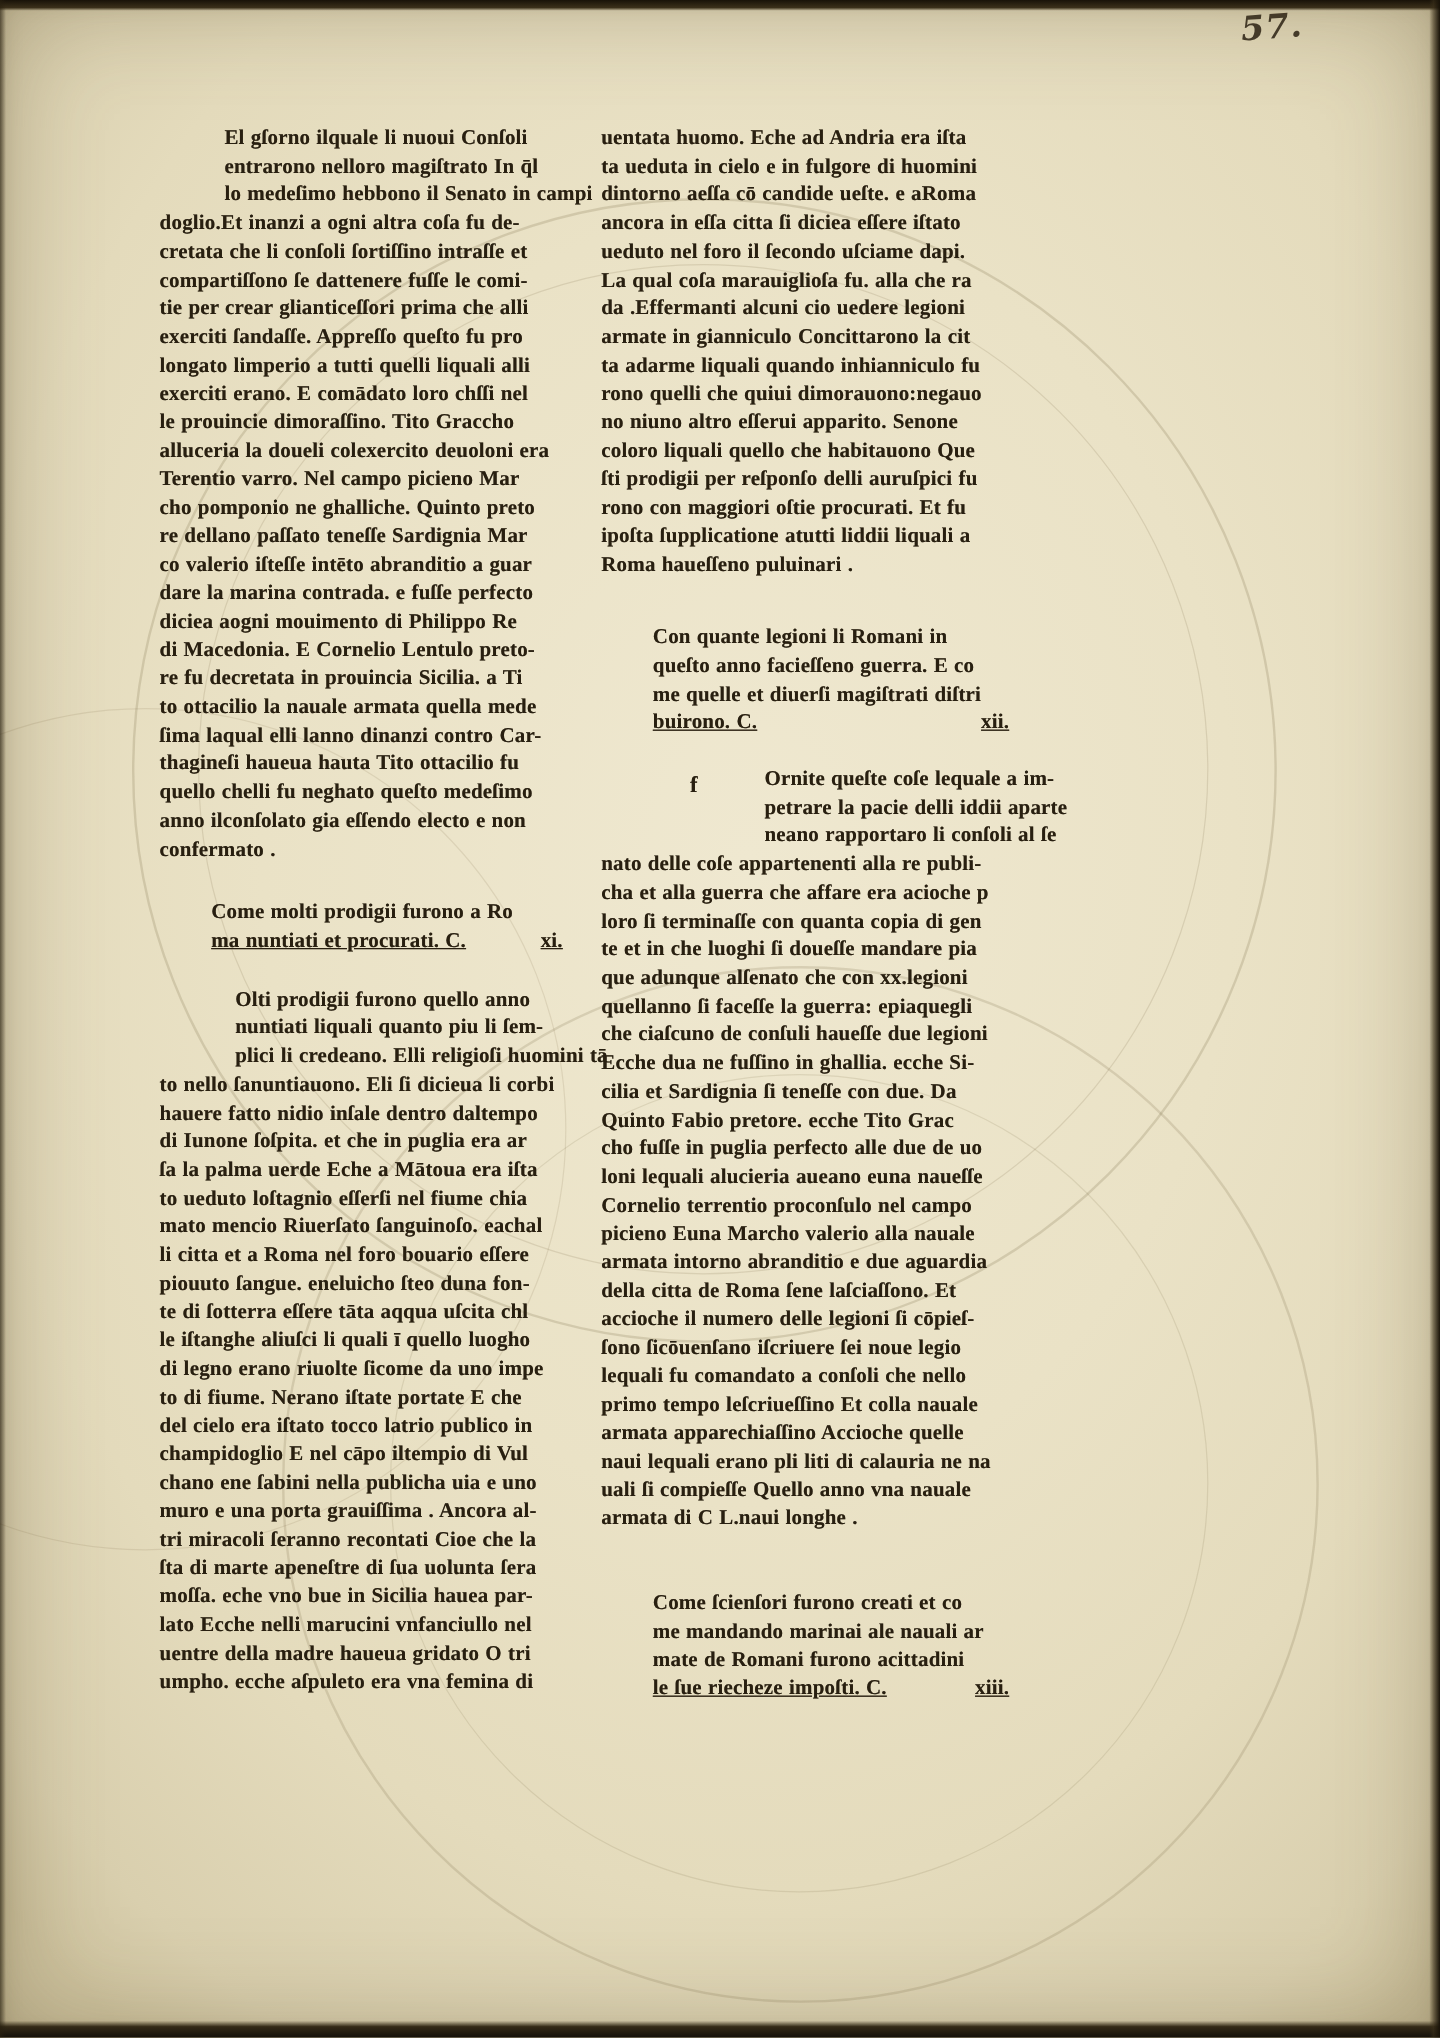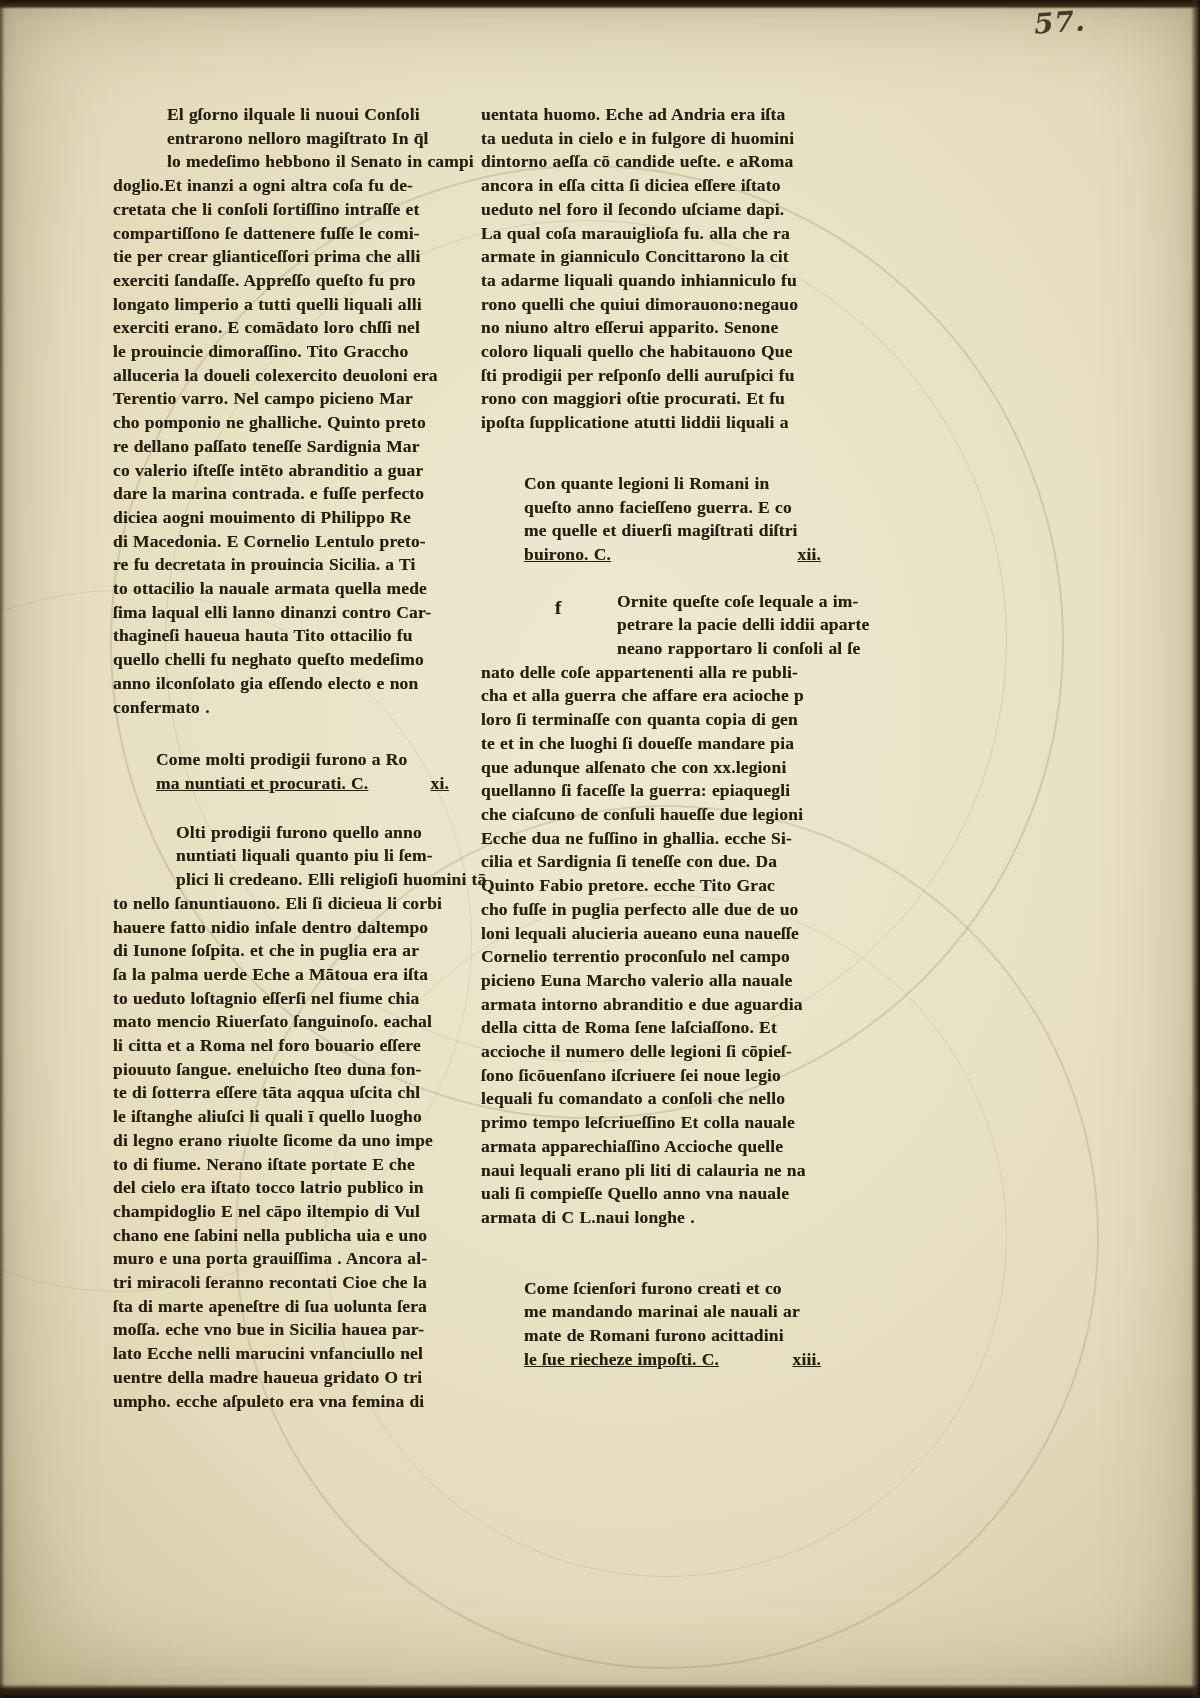--- a/index.html
+++ b/index.html
@@ -26,21 +26,21 @@
   .c3{left:235px;top:805px;width:860px;height:860px;border:2px solid rgba(125,110,75,.20);}
   .c4{left:325px;top:895px;width:680px;height:680px;border:1px solid rgba(125,110,75,.16);}
   .c5{left:-230px;top:590px;width:700px;height:700px;border:1px solid rgba(125,110,75,.15);}
   
   .folio{position:absolute;left:1034px;top:6px;z-index:4;
     font-family:"DejaVu Serif",serif;font-style:italic;font-weight:bold;
     font-size:28px;color:#42392a;transform:rotate(-4deg);letter-spacing:1px;}
   
   .col{position:absolute;top:103px;z-index:3;font-weight:bold;font-size:17.5px;
     line-height:23.7px;letter-spacing:.15px;word-spacing:.6px;
-    text-shadow:0 0 .5px rgba(40,31,16,.55);}
+    text-shadow:0 0 .5px rgba(40,31,16,.55);margin-left:20px;}
   .col-left{left:113px;width:342px;}
   .col-right{left:481px;width:346px;}
   .para{margin:0;}
   .line{white-space:nowrap;}
   
   .initial-space{float:left;}
   .sp-1{width:54px;height:48px;}
   .sp-2{width:63px;height:48px;}
   .sp-3{width:136px;height:71px;position:relative;}
   .guide-letter{position:absolute;left:74px;top:6px;font-size:19px;font-weight:bold;}
@@ -145,28 +145,30 @@
 
   <div class="col col-right">
     <div class="para">
       <div>
           <div class="line">uentata huomo. Eche ad Andria era iſta</div>
           <div class="line">ta ueduta in cielo e in fulgore di huomini</div>
           <div class="line">dintorno aeſſa cō candide ueſte. e aRoma</div>
           <div class="line">ancora in eſſa citta ſi diciea eſſere iſtato</div>
           <div class="line">ueduto nel foro il ſecondo uſciame dapi.</div>
           <div class="line">La qual coſa marauiglioſa fu. alla che ra</div>
+          <div class="line">da .Effermanti alcuni cio uedere legioni</div>
           <div class="line">armate in gianniculo Concittarono la cit</div>
           <div class="line">ta adarme liquali quando inhianniculo fu</div>
           <div class="line">rono quelli che quiui dimorauono:negauo</div>
           <div class="line">no niuno altro eſſerui apparito.  Senone</div>
           <div class="line">coloro liquali quello che habitauono Que</div>
           <div class="line">ſti prodigii per reſponſo delli auruſpici fu</div>
           <div class="line">rono con maggiori oſtie procurati. Et fu</div>
           <div class="line">ipoſta ſupplicatione atutti liddii liquali a</div>
+          <div class="line">Roma haueſſeno puluinari .</div>
         </div>
     </div>
 
     <div class="heading h2-block">
       <div>
           <div class="line">Con quante legioni li Romani in</div>
           <div class="line">queſto anno facieſſeno guerra. E co</div>
           <div class="line">me quelle et diuerſi magiſtrati diſtri</div>
         </div>
       <div class="heading-last">

